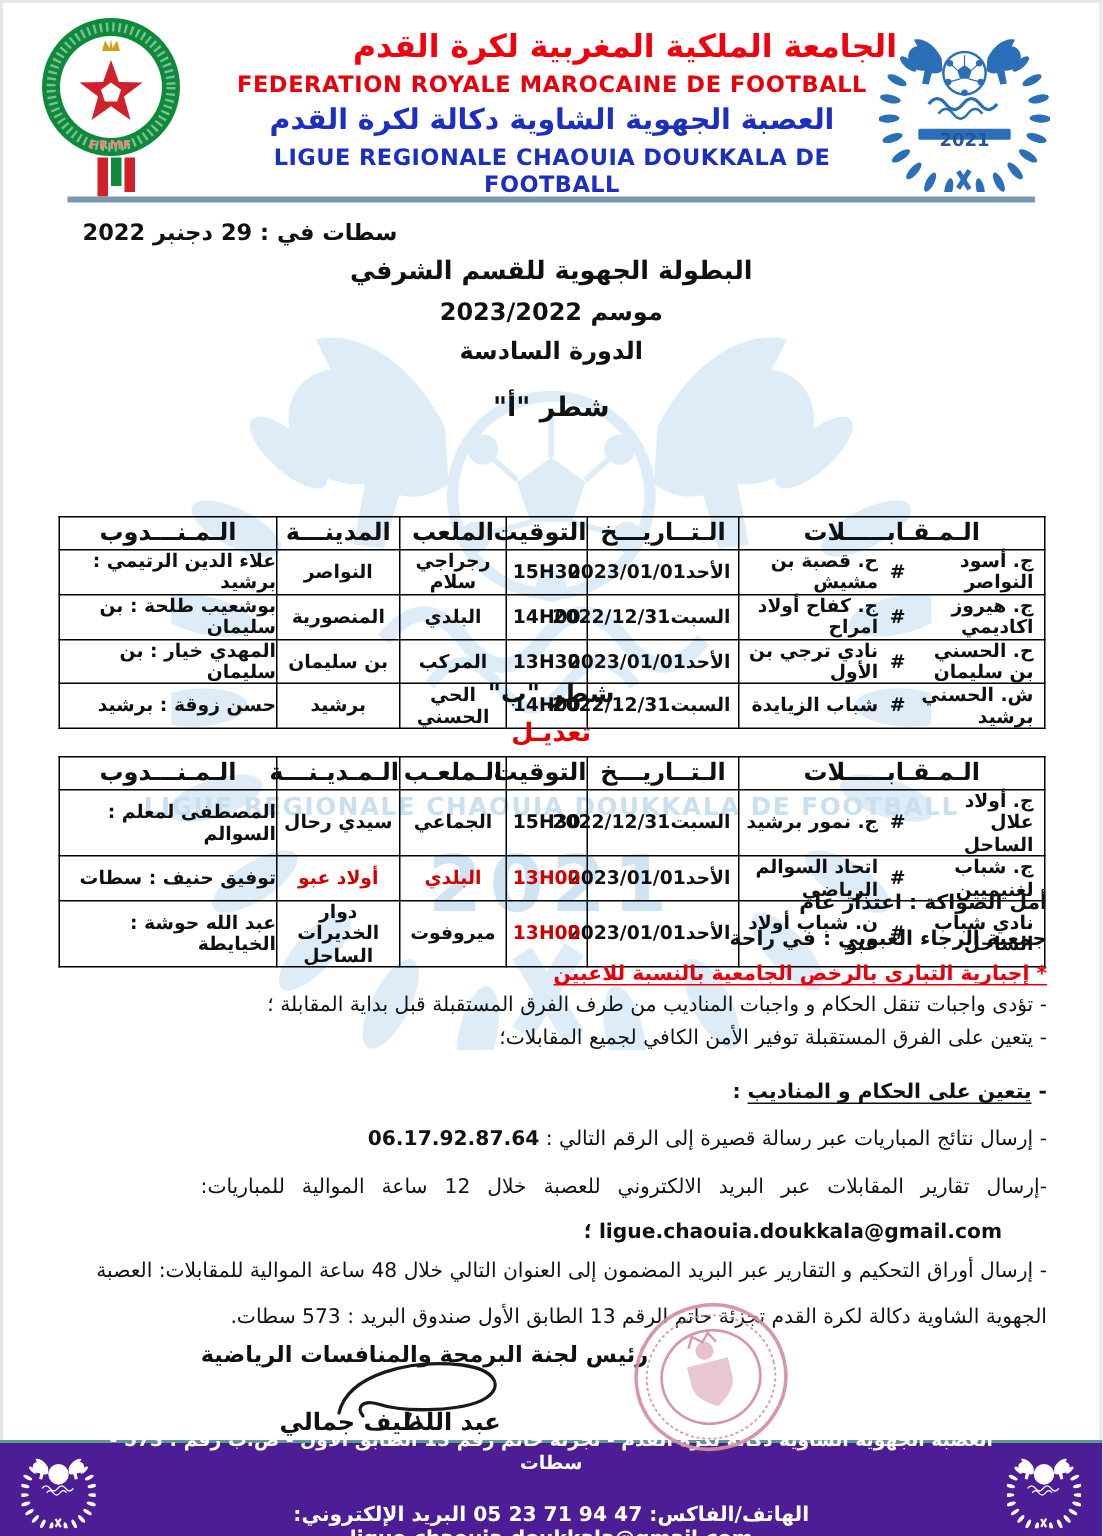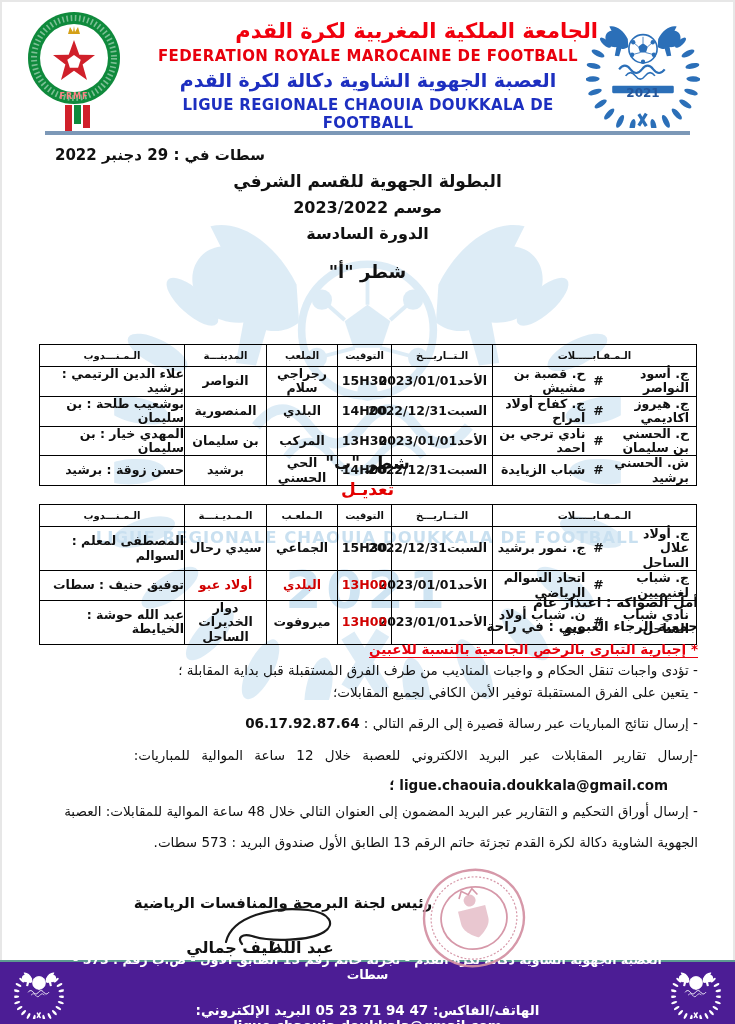--- a/index.html
+++ b/index.html
@@ -33,21 +33,21 @@
   .t3{top:224px;font-size:16px;}
   .ta{top:261px;font-size:18px;}
   .tb{top:453px;font-size:17px;}
   .tmod{top:479px;font-size:17px;color:#e30000;}
   
   table.sched{position:absolute;left:39px;width:657px;border-collapse:collapse;table-layout:fixed;
               font-size:12.5px;font-weight:bold;color:#101010;background:transparent;}
   .tblA{top:344px;}
   .tblB{top:504px;}
   .sched th,.sched td{border:1.4px solid #000;padding:0;height:19px;line-height:1.15;vertical-align:middle;}
-  .sched th{height:21px;font-size:10px;}
+  .sched th{height:21px;font-size:16px;}
   .c-match{width:204px;}.c-date{width:101px;}.c-time{width:54px;}
   .c-stad{width:71px;}.c-city{width:82px;}.c-del{width:145px;}
   .match{display:flex;align-items:center;}
   .match .home{flex:1.05;text-align:start;padding-inline-start:7px;}
   .match .hash{width:26px;text-align:center;}
   .match .away{flex:1.25;text-align:start;}
   .dcell{display:flex;justify-content:space-between;padding:0 5px;}
   .center{text-align:center;}
   .del{text-align:start;padding-inline-start:6px;}
   .rc{color:#d10000;}
@@ -238,21 +238,21 @@
         <td class="center">14H00</td>
         <td class="center">البلدي</td>
         <td class="center">المنصورية</td>
         <td class="del">بوشعيب طلحة : بن سليمان</td>
       </tr>
       <tr>
         <td>
               <div class="match">
                 <span class="home">ح. الحسني بن سليمان</span>
                 <span class="hash">#</span>
-                <span class="away">نادي ترجي بن احمد</span>
+                <span class="away">نادي ترجي بن الأول</span>
               </div>
             </td>
         <td>
               <div class="dcell">
                 <span>الأحد</span>
                 <span class="ltr">2023/01/01</span>
               </div>
             </td>
         <td class="center">13H30</td>
         <td class="center">المركب</td>
@@ -361,20 +361,21 @@
       </tr>
     </tbody>
       </table>
 
     <div class="notes">
       <div class="n-amal n-b">أمل الصواكة : اعتذار عام</div>
       <div class="n-raja n-b">جمعية الرجاء العبوبي  : في راحة</div>
       <div class="n-lic">* إجبارية التباري بالرخص الجامعية بالنسبة للاعبين</div>
       <div class="n-transfer">- تؤدى واجبات تنقل الحكام و واجبات المناديب  من طرف الفرق المستقبلة قبل بداية المقابلة ؛</div>
       <div class="n-security">- يتعين على الفرق المستقبلة توفير الأمن الكافي لجميع المقابلات؛</div>
+      <div class="n-officials"><span>- </span><span class="u">يتعين على الحكام و المناديب</span><span> :</span></div>
       <div class="n-sms"><span>- إرسال نتائج المباريات عبر رسالة قصيرة إلى الرقم التالي : </span><span class="ltr bold">06.17.92.87.64</span></div>
       <div class="n-reports">-إرسال تقارير المقابلات عبر البريد الالكتروني للعصبة خلال 12 ساعة الموالية للمباريات:</div>
       <div class="n-email"><span class="ltr">ligue.chaouia.doukkala@gmail.com</span><span> ؛</span></div>
       <div class="n-reg1">- إرسال أوراق التحكيم و التقارير عبر البريد المضمون إلى العنوان التالي خلال 48 ساعة الموالية للمقابلات: العصبة</div>
       <div class="n-reg2">الجهوية الشاوية دكالة لكرة القدم تجزئة حاتم الرقم 13 الطابق الأول صندوق البريد : 573 سطات.</div>
     </div>
 
     <div class="sigzone">
       <div class="sig-title">رئيس لجنة البرمجة والمنافسات الرياضية</div>
       <svg class="sig-curve" width="130" height="48" viewBox="0 0 130 48">

